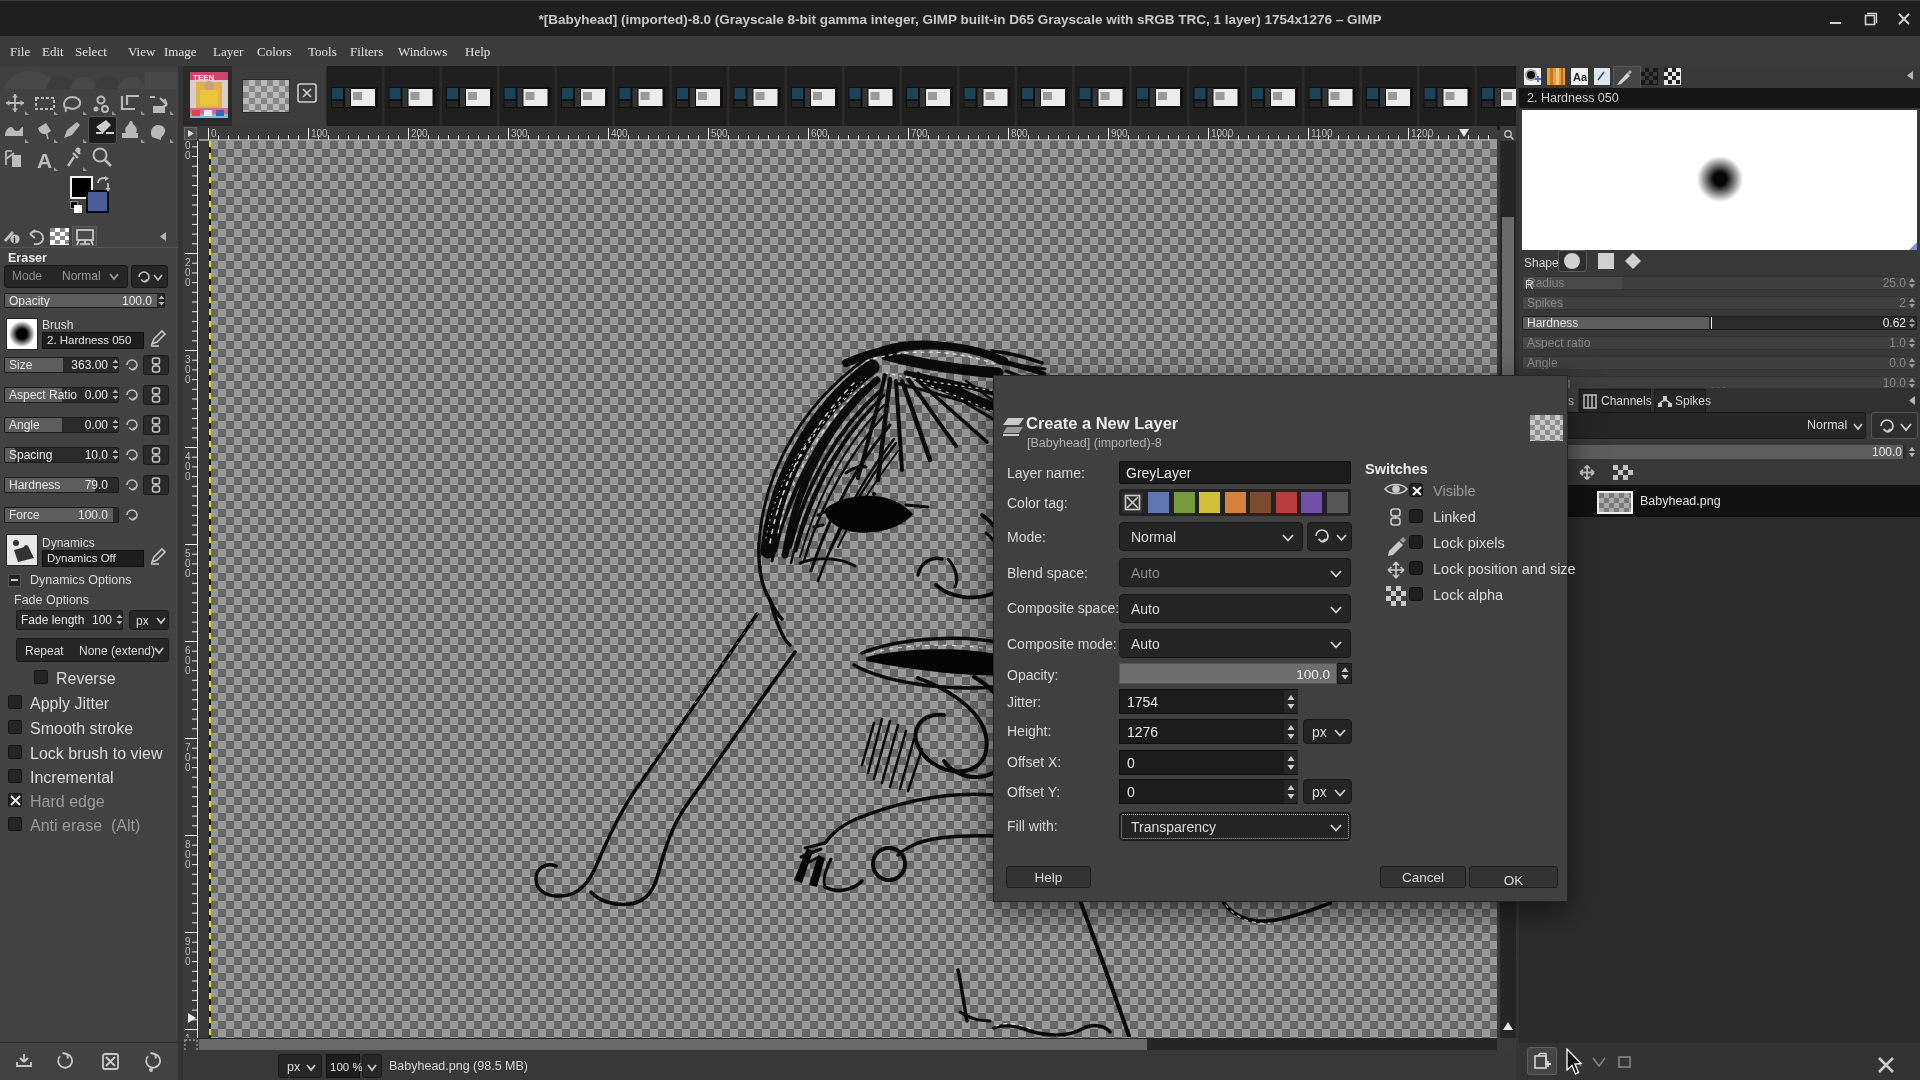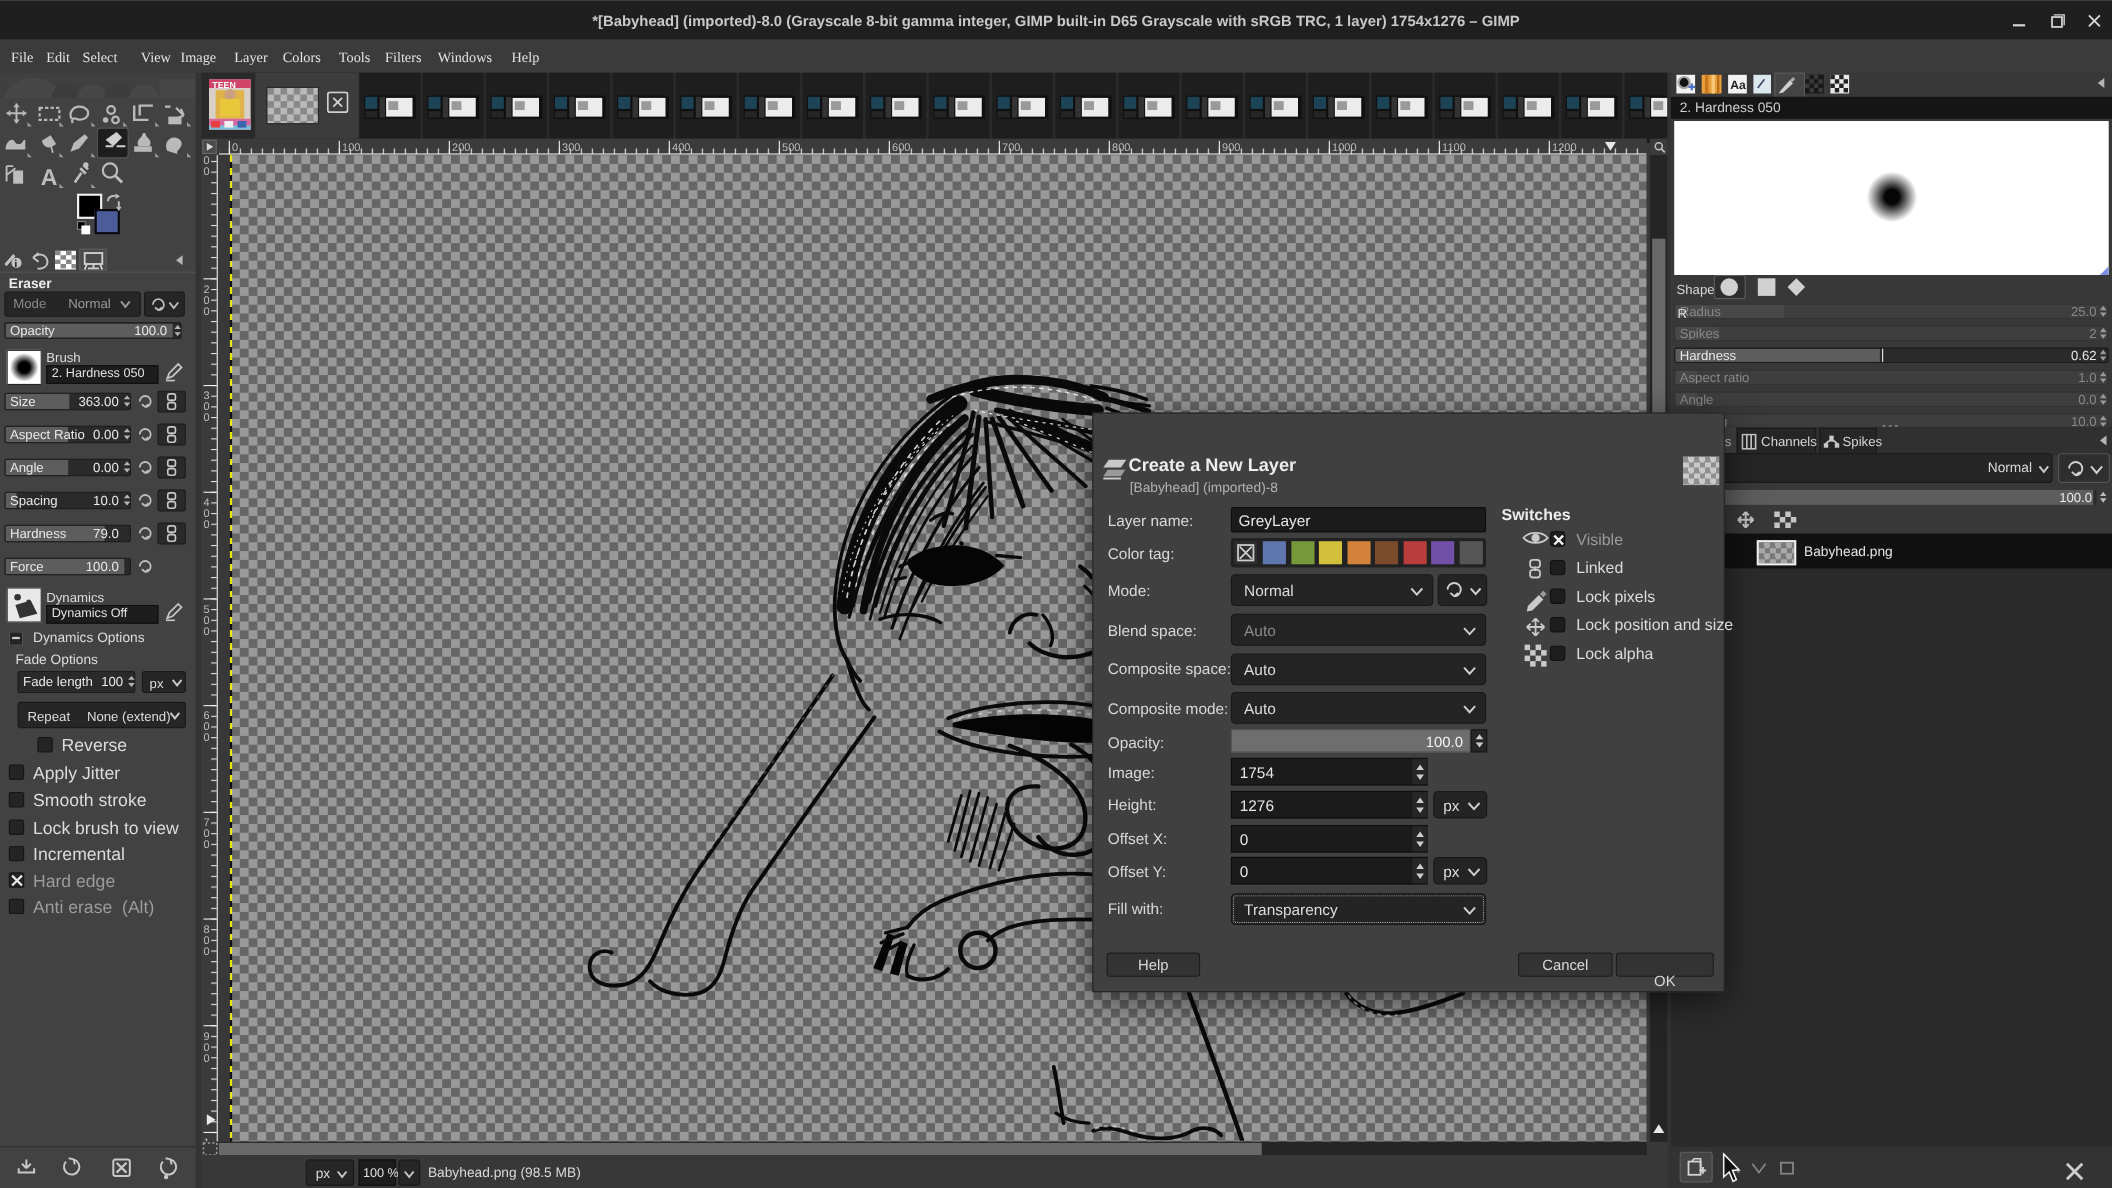--- a/index.html
+++ b/index.html
@@ -865,21 +865,21 @@
         <path d="M2 2 l5 5.5 5 -5.5" stroke="#cfcfcf" stroke-width="1.8" fill="none"></path>
       </svg>
     <div class="dlabel abs" style="left:13px;top:291px">Opacity:</div>
     <div class="abs" style="left:125px;top:287px;width:218px;height:21px;background:#6e6e6e;border:1px solid #555">
         <span style="position:absolute;right:6px;top:3px;color:#f2f2f2;font-size:13.5px">100.0</span>
       </div>
     <div class="abs" style="left:343px;top:287px;width:15px;height:21px;background:#262626;border:1px solid #181818"></div>
     <svg class="abs" style="left:346px;top:289px" width="10" height="17">
         <path d="M1.5 7 l3.5 -4.5 3.5 4.5 z M1.5 10 l3.5 4.5 3.5 -4.5 z" fill="#ccc"></path>
       </svg>
-    <div class="dlabel abs" style="left:13px;top:318px">Image:</div>
+    <div class="dlabel abs" style="left:13px;top:318px">Jitter:</div>
     <div class="abs" style="left:125px;top:313px;width:179px;height:25px;background:#1b1b1b;border:1px solid #0e0e0e;color:#e6e6e6;font-size:14px">
         <span style="position:absolute;left:7px;top:4px">1754</span>
       </div>
     <div class="abs" style="left:290px;top:314px;width:14px;height:23px;background:#262626"></div>
     <svg class="abs" style="left:292px;top:316px" width="10" height="20">
         <path d="M1.5 8 l3.5 -5 3.5 5 z M1.5 12 l3.5 5 3.5 -5 z" fill="#ccc"></path>
       </svg>
     <div class="dlabel abs" style="left:13px;top:347px">Height:</div>
     <div class="abs" style="left:125px;top:343px;width:179px;height:25px;background:#1b1b1b;border:1px solid #0e0e0e;color:#e6e6e6;font-size:14px">
         <span style="position:absolute;left:7px;top:4px">1276</span>
@@ -954,18 +954,18 @@
     <div class="abs" style="left:415px;top:133px;width:14px;height:14px;background:#1e1e1e;border:1px solid #111;border-radius:3px"></div>
     <div class="abs" style="left:439px;top:133px;color:#dcdcdc;font-size:14.5px">Linked</div>
     <div class="abs" style="left:415px;top:159px;width:14px;height:14px;background:#1e1e1e;border:1px solid #111;border-radius:3px"></div>
     <div class="abs" style="left:439px;top:159px;color:#dcdcdc;font-size:14.5px">Lock pixels</div>
     <div class="abs" style="left:415px;top:185px;width:14px;height:14px;background:#1e1e1e;border:1px solid #111;border-radius:3px"></div>
     <div class="abs" style="left:439px;top:185px;color:#dcdcdc;font-size:14.5px;white-space:nowrap">Lock position and size</div>
     <div class="abs" style="left:415px;top:211px;width:14px;height:14px;background:#1e1e1e;border:1px solid #111;border-radius:3px"></div>
     <div class="abs" style="left:439px;top:211px;color:#dcdcdc;font-size:14.5px">Lock alpha</div>
     <div class="abs dbtn" style="left:12px;top:490px;width:85px;height:22px;padding-top:3px">Help</div>
     <div class="abs dbtn" style="left:386px;top:490px;width:86px;height:22px;padding-top:3px">Cancel</div>
-    <div class="abs dbtn" style="left:475px;top:490px;width:89px;height:22px;padding-top:17px">OK</div>
+    <div class="abs dbtn" style="left:475px;top:490px;width:89px;height:22px;padding-top:6px">OK</div>
   </div>
   <svg class="abs" style="left:1565px;top:1048px" width="18" height="28" viewBox="0 0 18 28">
       <path d="M2 1 L2 22 L7 17.5 L10.5 26 L13.5 24.5 L10 16 L16 15.5 Z" fill="#111" stroke="#f2f2f2" stroke-width="1.4"></path>
     </svg>
 </div>
 
 </body></html>

